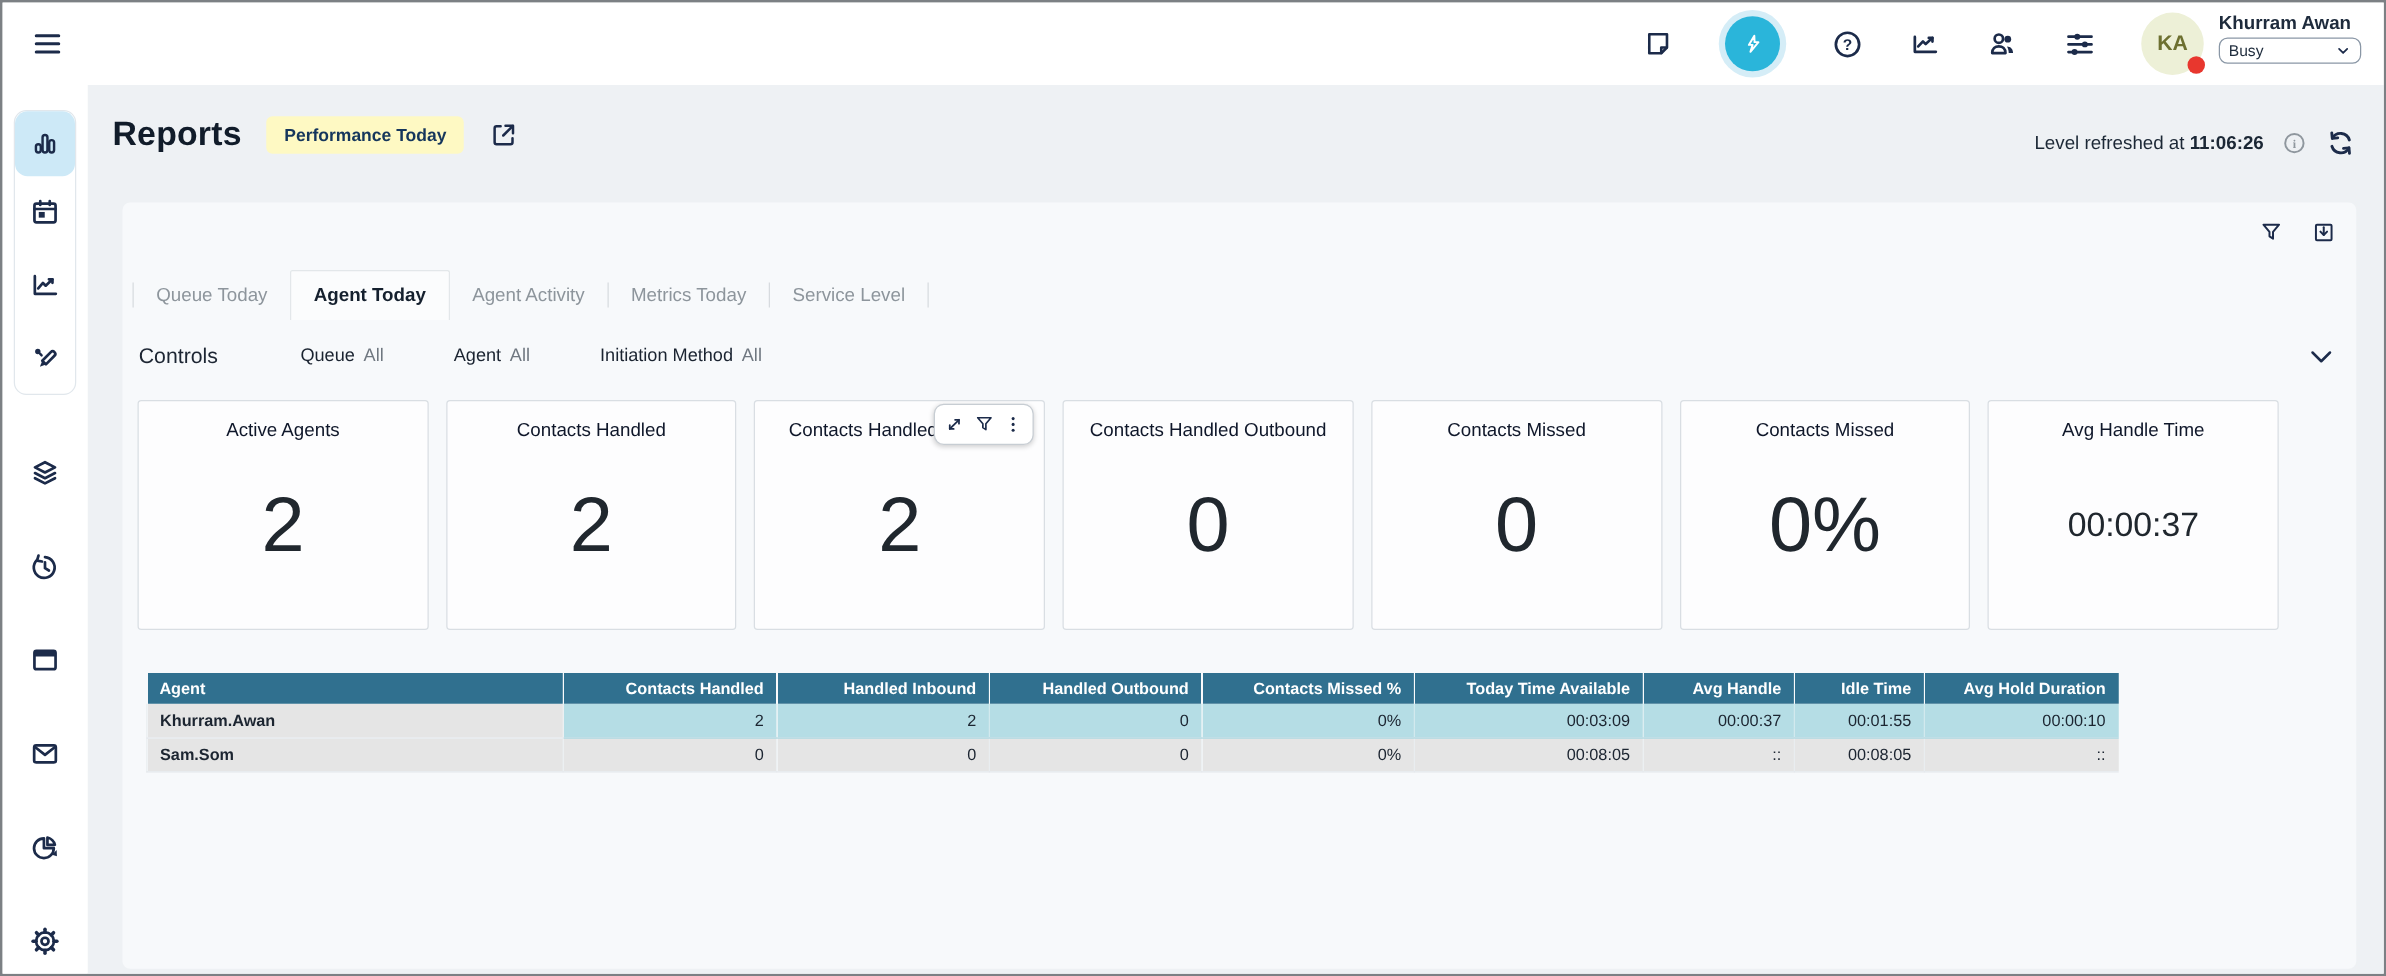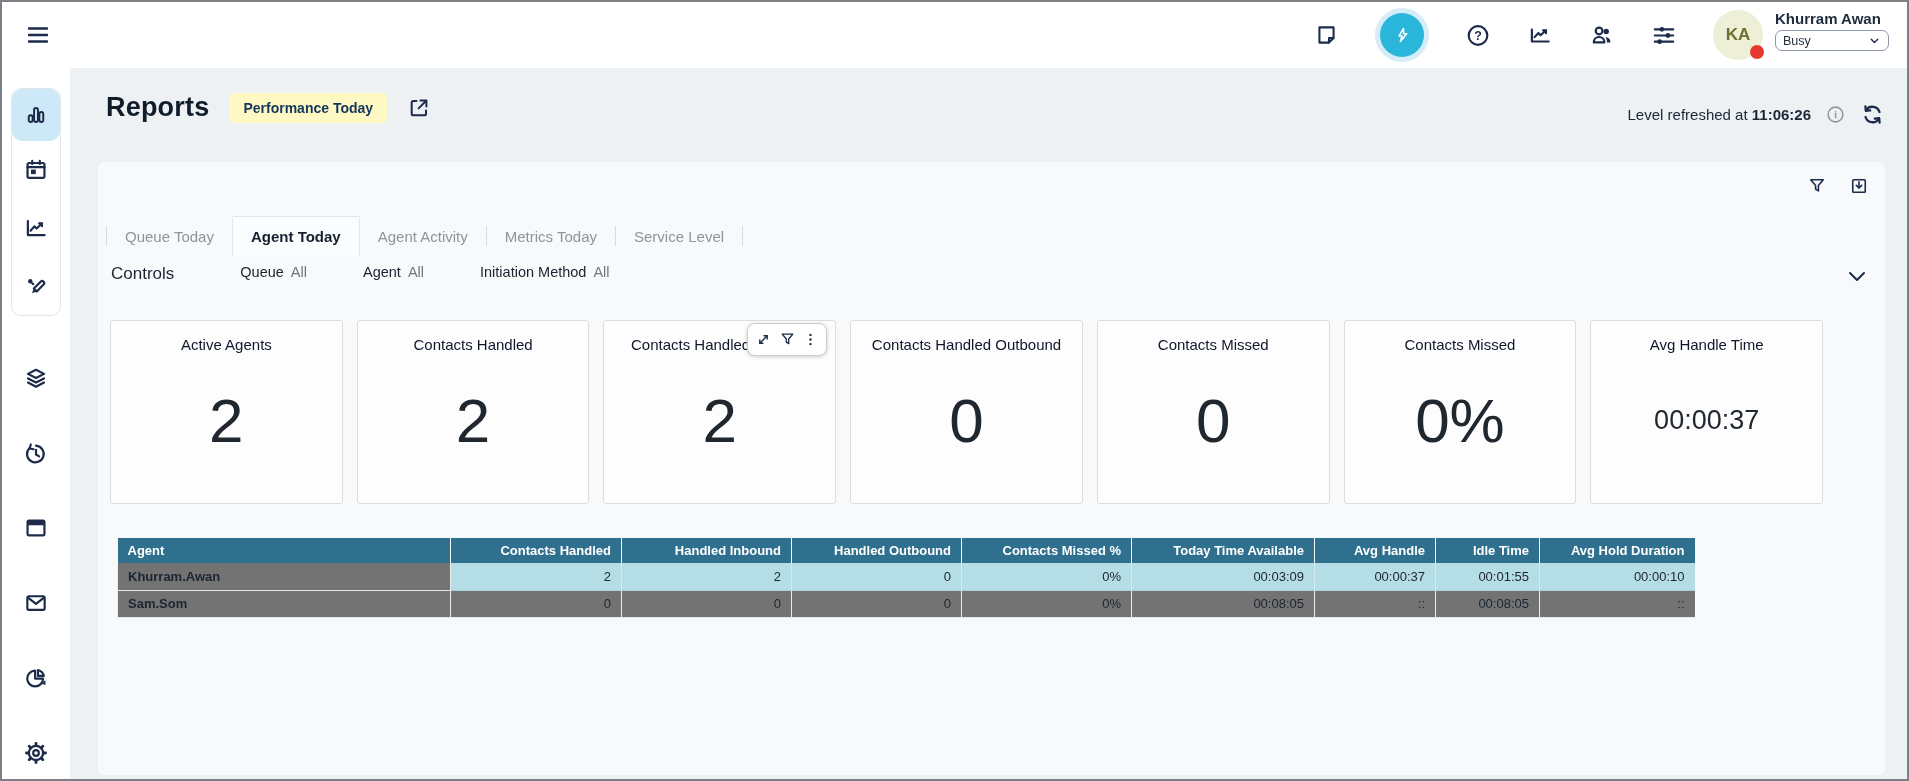--- a/index.html
+++ b/index.html
@@ -26,40 +26,40 @@
   
   .sidebar { position:absolute; left:0; top:66px; bottom:0; width:68px; background:#fff; z-index:9; }
   .nav-group { position:absolute; left:9px; top:20px; width:50px; border:1px solid #e1e7ec; border-radius:10px; background:#fff; }
   .nav-item { height:58px; display:flex; align-items:center; justify-content:center; cursor:pointer; }
   .nav-item.active { background:#cde9f7; border-radius:10px; height:52px; }
   .nav-loose { position:absolute; left:9px; top:0; width:50px; }
   .loose-item { position:absolute; left:0; width:50px; height:28px; display:flex; align-items:center; justify-content:center; cursor:pointer; }
 
   
   .content { position:absolute; left:68px; top:66px; right:0; bottom:0; background:#eef1f4; }
-  .page-header { position:absolute; left:36px; top:24px; display:flex; align-items:center; gap:20px;justify-content:flex-end; }
+  .page-header { position:absolute; left:20px; top:24px; display:flex; align-items:center; gap:20px;justify-content:flex-end; }
   .page-title { font-size:27px; font-weight:700; color:#111c2a; letter-spacing:.2px; }
   .badge { background:#fef9c3; color:#15365c; font-size:14px; font-weight:700; padding:7px 14px; border-radius:5px; }
   .ext-link { width:24px; height:24px; display:flex; align-items:center; justify-content:center; cursor:pointer; }
   .refresh-area { position:absolute; right:22px; top:34px; display:flex; align-items:center; gap:14px; }
   .refresh-text { font-size:15px; color:#1b2735; }
   .refresh-text b { font-weight:700;text-align:center; }
   .round-ic { display:flex; align-items:center; justify-content:center; cursor:pointer; }
 
   
   .panel { position:absolute; left:28px; right:22px; top:94px; bottom:4px; background:#f7f9fb; border-radius:6px; }
   .panel-tools { position:absolute; top:14px; right:16px; display:flex; gap:22px; }
   .panel-tools span { width:20px; height:20px; display:flex; align-items:center; justify-content:center; cursor:pointer; }
 
   .tabs { position:absolute; left:8px; top:54px; height:40px; display:flex; }
   .tab { padding:0 18px; display:flex; align-items:center; font-size:15px; color:#8d959c; cursor:pointer; white-space:nowrap; }
   .tab.active { background:#fbfcfd; border:1px solid #e3e7ea; border-bottom:none; color:#15202e; font-weight:700; border-radius:2px 2px 0 0; }
   .tab-div { width:1px; height:20px; background:#d7dbdf; align-self:center; }
 
-  .controls { position:absolute; left:13px; right:16px; top:102px; height:42px; display:flex; align-items:flex-start; }
+  .controls { position:absolute; left:13px; right:16px; top:102px; height:42px; display:flex; align-items:center; }
   .controls-title { font-size:17px; color:#1d2633; margin-right:66px; }
   .filter { display:flex; gap:7px; margin-right:56px; font-size:14.5px; cursor:pointer; }
   .filter .lbl { font-weight:400; color:#1a2330; }
   .filter .val { color:#6f7780; }
   .controls-chevron { margin-left:auto; width:24px; height:24px; display:flex; align-items:center; justify-content:center; cursor:pointer; }
 
   .cards { position:absolute; left:12px; right:62px; top:158px; height:184px; display:flex; gap:14px; }
   .card { flex:1; position:relative; background:#fdfdfe; border:1px solid #d9dee3; border-radius:3px;
           display:flex; flex-direction:column; align-items:center; }
   .card-title { margin-top:15px; font-size:15px; color:#0f172a; white-space:nowrap; }
@@ -69,21 +69,21 @@
                   border-radius:8px; box-shadow:0 1px 4px rgba(0,0,0,.18); display:flex; align-items:center;
                   justify-content:space-around; z-index:5; padding:0 4px; }
   .card-toolbar span { width:18px; height:18px; display:flex; align-items:center; justify-content:center; cursor:pointer; }
 
   .tbl-wrap { position:absolute; left:19px; top:376px; }
   table { border-collapse:collapse; table-layout:fixed; width:1577px; }
   th { background:#30708f; color:#fff; font-size:13px; font-weight:700; height:25px; padding:0 10px;
        border-right:1px solid rgba(255,255,255,.45); text-align:right; cursor:pointer; overflow:hidden; white-space:nowrap; }
   th:first-child { text-align:left; }
   th:last-child { border-right:none;margin-top:16px; }
-  td { height:27px; background:#737373; font-size:13px; color:#1c2531; padding:0 10px; text-align:right;
+  td { height:27px; background:#e5e5e5; font-size:13px; color:#1c2531; padding:0 10px; text-align:right;
        border-bottom:1px solid #e4e8eb; border-right:1px solid #e9edf0; overflow:hidden; white-space:nowrap; }
   td:last-child { border-right:none; }
   td.agent { text-align:left; font-weight:700; border-left:1px solid #e9edf0; }
   tr.hl td:not(.agent) { background:#b5dde5; border-right-color:#d2e9ee; border-bottom-color:#a9d2dc; }
 
   .ic { stroke:#1c2b4a; fill:none; stroke-width:1.8; stroke-linecap:round; stroke-linejoin:round; }
   .ic-f { fill:#1c2b4a; stroke:none; }
 </style>
 </head>
 <body>

